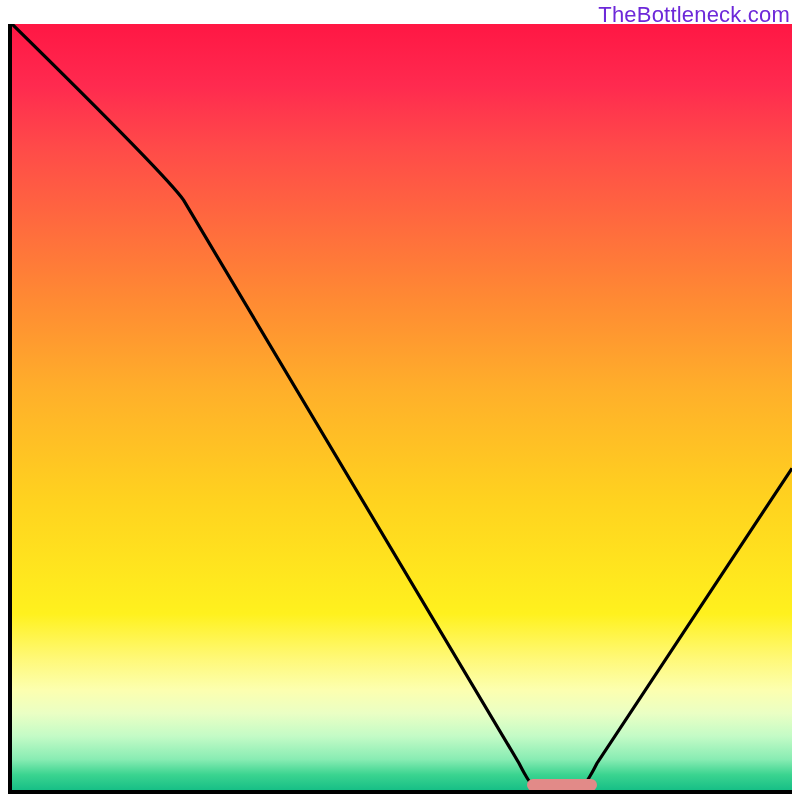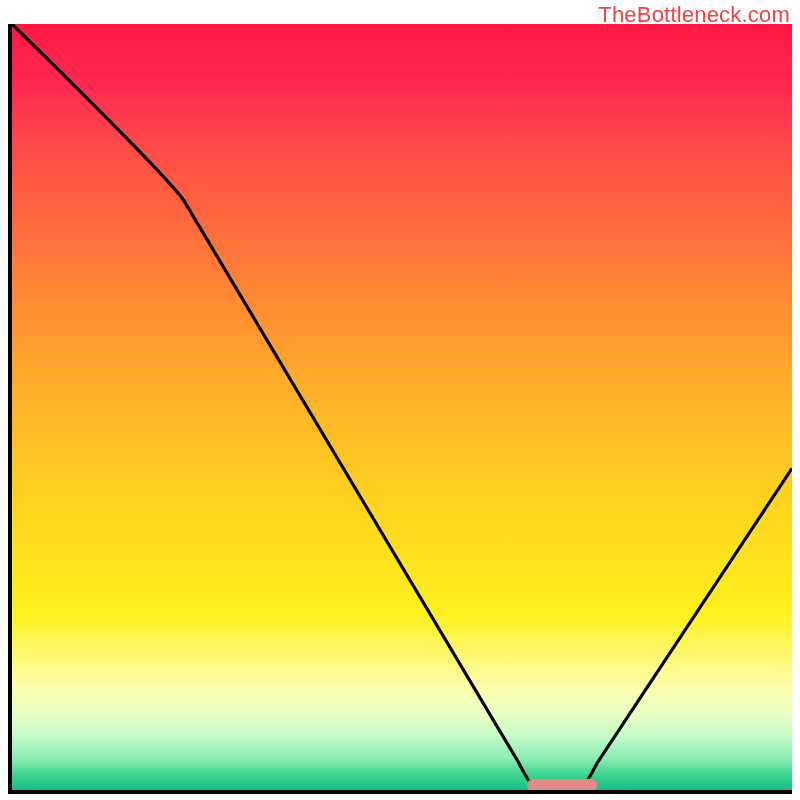--- a/index.html
+++ b/index.html
@@ -12,21 +12,21 @@
   }
   .container {
     width: 800px;
     height: 800px;
     position: relative;
   }
   .watermark {
     position: absolute;
     top: 2px;
     right: 10px;
-    color: #ef4444;
+    color: #6d28d9;
     font-size: 22px;
     font-weight: 500;
     letter-spacing: 0.2px;
     z-index: 5;
   }
   .plot-area {
     position: absolute;
     top: 24px;
     left: 8px;
     width: 784px;

